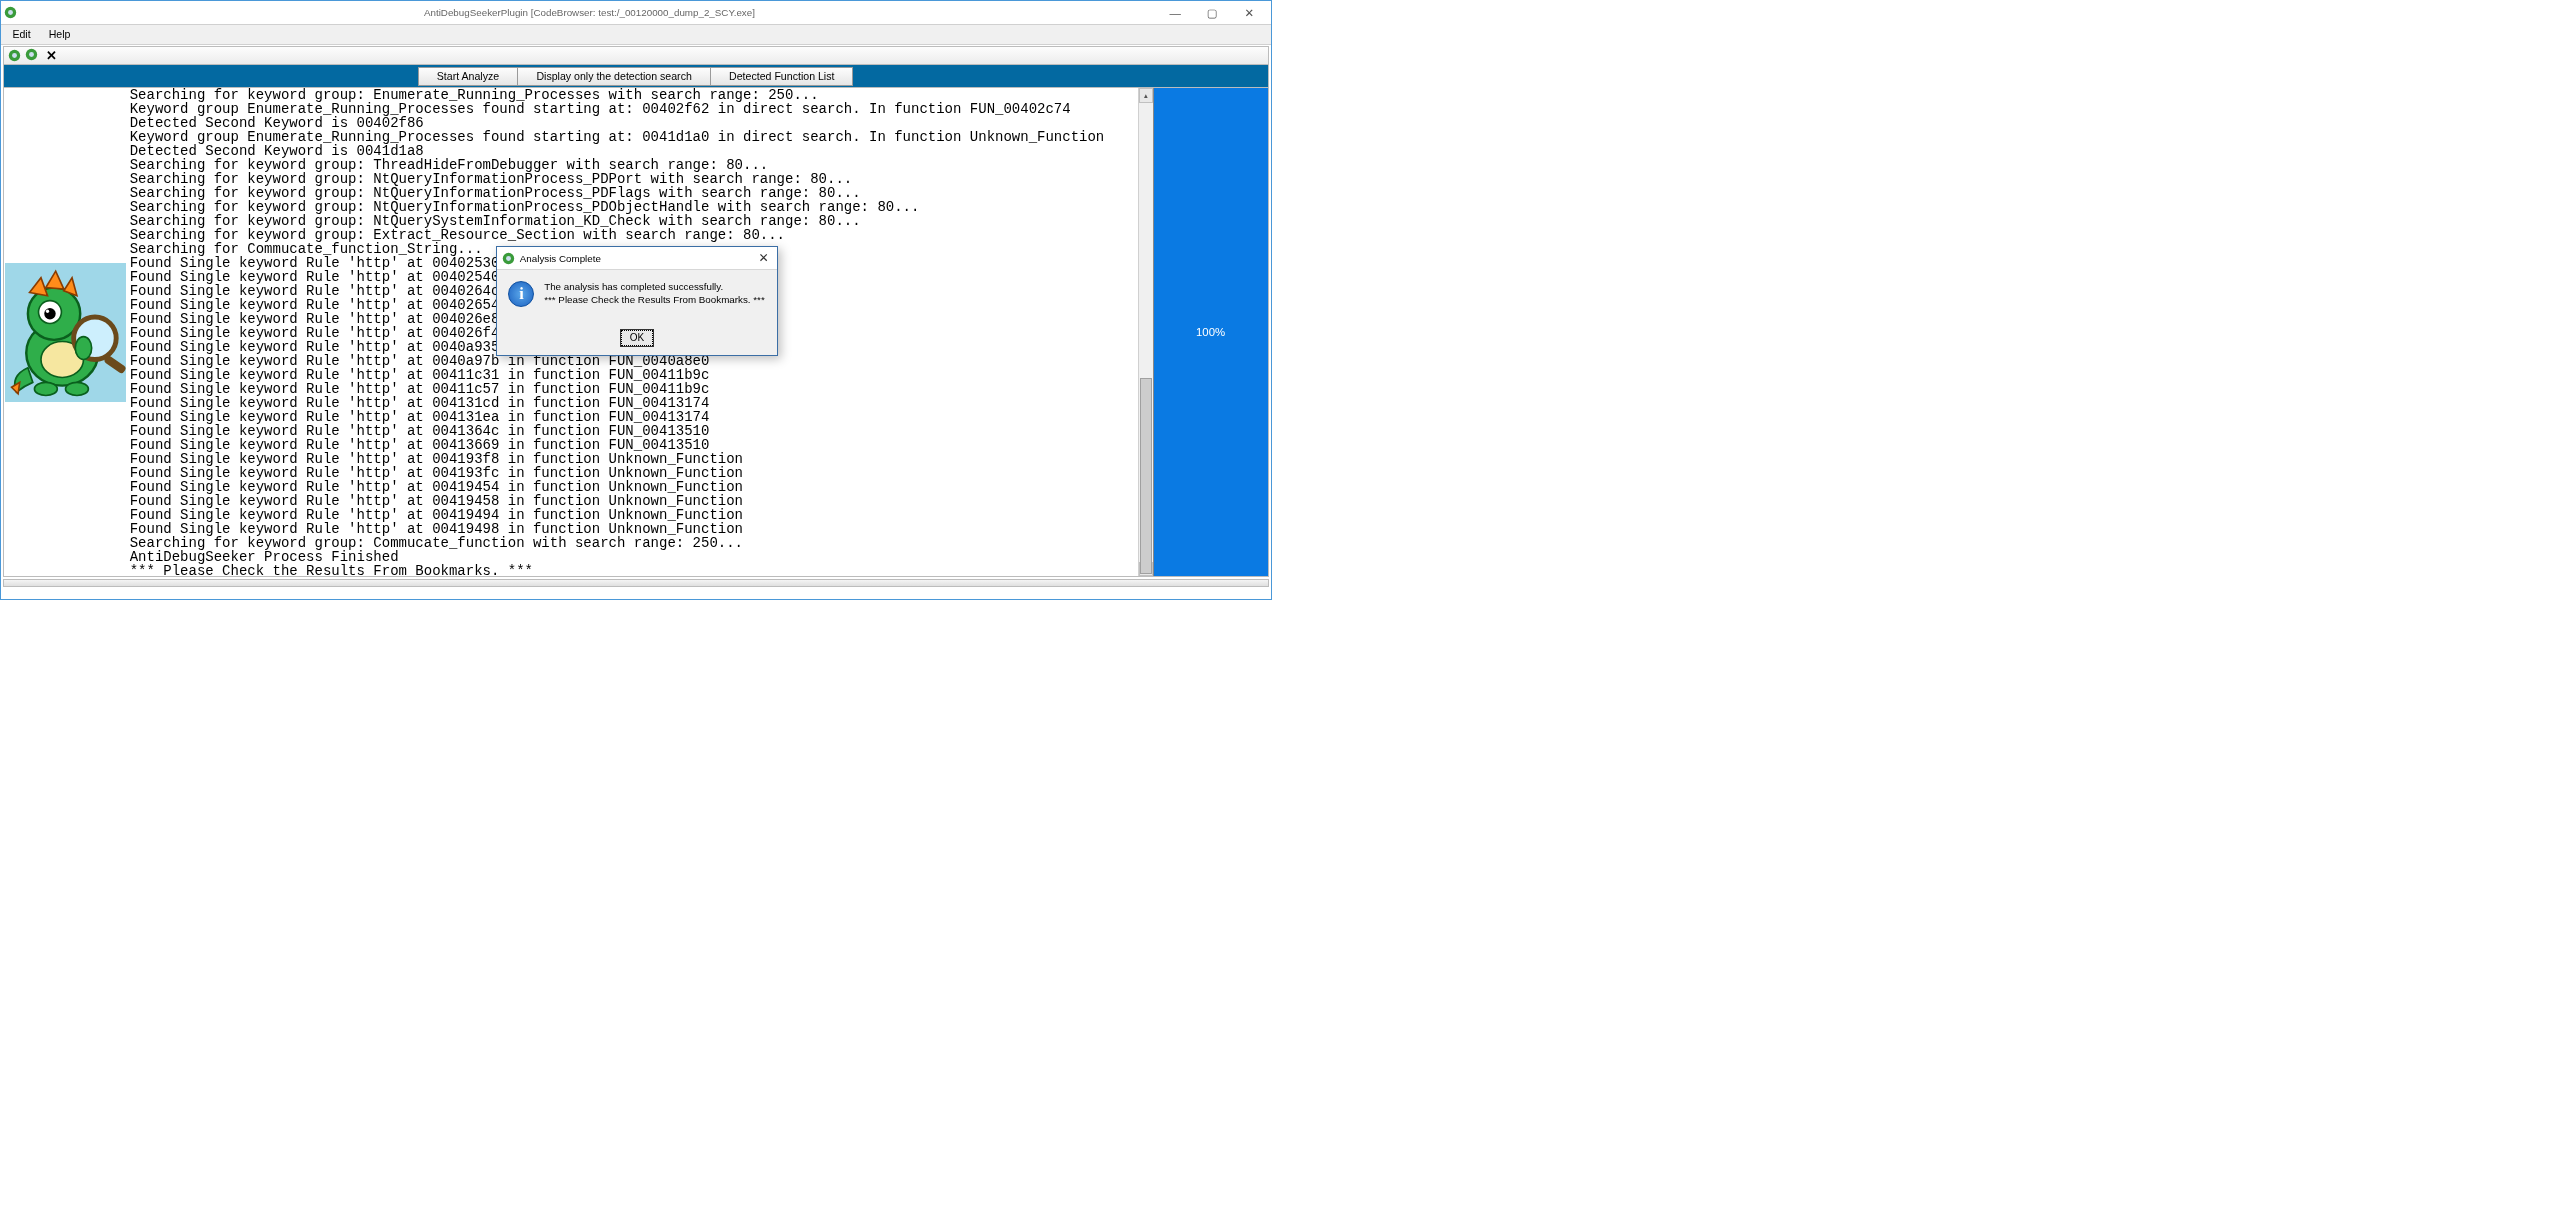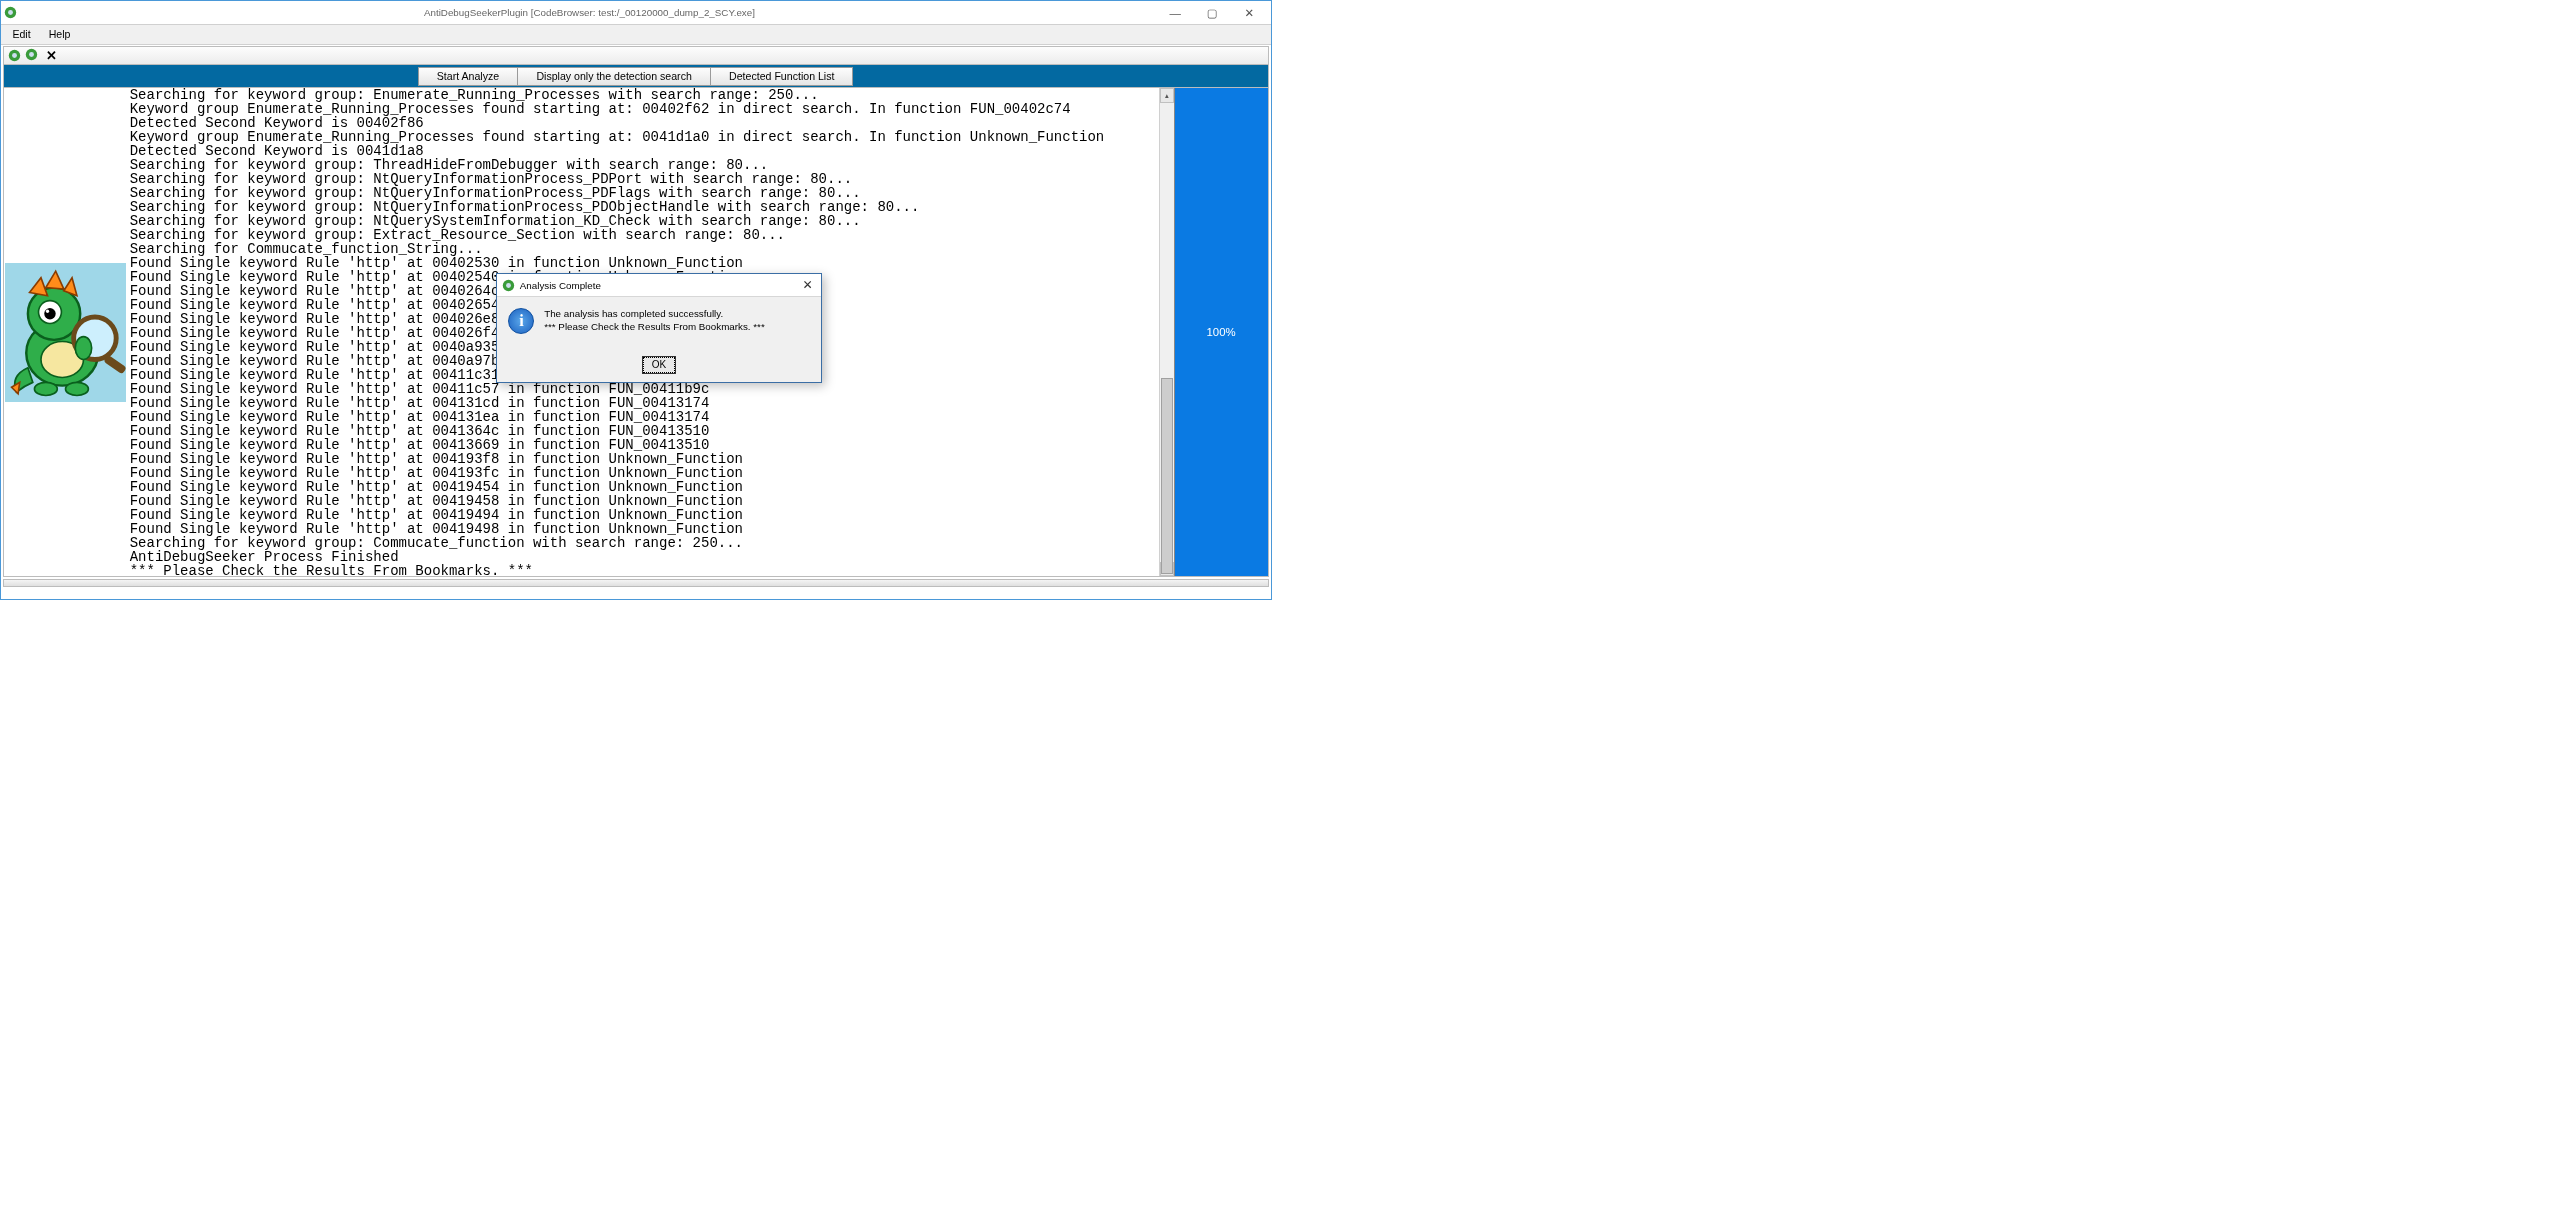--- a/index.html
+++ b/index.html
@@ -68,30 +68,30 @@
     padding: 0 3.3px; overflow: hidden;
   }
   .vscroll {
     width: 14.7px; background: #f0f0f0; border-left: 0.8px solid #d0d0d0;
     display: flex; flex-direction: column;
   }
   .vscroll-btn { height: 14.7px; background: #e8e8e8; border: 0.8px solid #c0c0c0; font-size: 7.3px; text-align: center; line-height: 13px; color: #555;}
   .vscroll-track { flex: 1; position: relative; background: #f0f0f0;}
   .vscroll-thumb { position: absolute; left: 0.8px; right: 0.8px; top: 60%; height: 196px; background: #cdcdcd; border: 0.8px solid #a0a0a0;}
   .progress-pane {
-    width: 94px; flex-shrink: 0; background: #0a7ae3; color: #fff;
+    width: 115px; flex-shrink: 0; background: #0a7ae3; color: #fff;
     display: flex; align-items: center; justify-content: center; font-size: 11.4px;
     border-left: 1.6px solid #888;
   }
   .bottom-bar { height: 8.2px; background: linear-gradient(#f4f4f4,#e0e0e0); margin: 1.6px 2.4px 0 2.4px; border: 0.8px solid #bcbcbc;}
   .dialog {
-    position: absolute; left: 496px; top: 246px; width: 326px; height: 110px;
+    position: absolute; left: 496px; top: 246px; width: 282px; height: 110px;
     background: #f0f0f0; border: 0.8px solid #3b6ea5;
     box-shadow: 3.3px 3.3px 9.8px rgba(0,0,0,.25);
-    display: flex; flex-direction: column; z-index: 10; margin-top: 27px;
+    display: flex; flex-direction: column; z-index: 10;
   }
   .dlg-title {
     height: 23px; background: #fff; display: flex; align-items: center;
     padding: 0 4.9px; border-bottom: 0.8px solid #d7d7d7;
   }
   .dlg-title-icon { width: 13px; height: 13px; margin-right: 4.9px;}
   .dlg-title-text { flex: 1; font-size: 9.8px; color: #000;}
   .dlg-close { font-size: 12.2px; padding: 0 3.3px; color: #333;}
   .dlg-body { flex: 1; display: flex; align-items: flex-start; padding: 11.4px 11.4px 0 11.4px; gap: 9.8px;}
   .dlg-info-icon {

